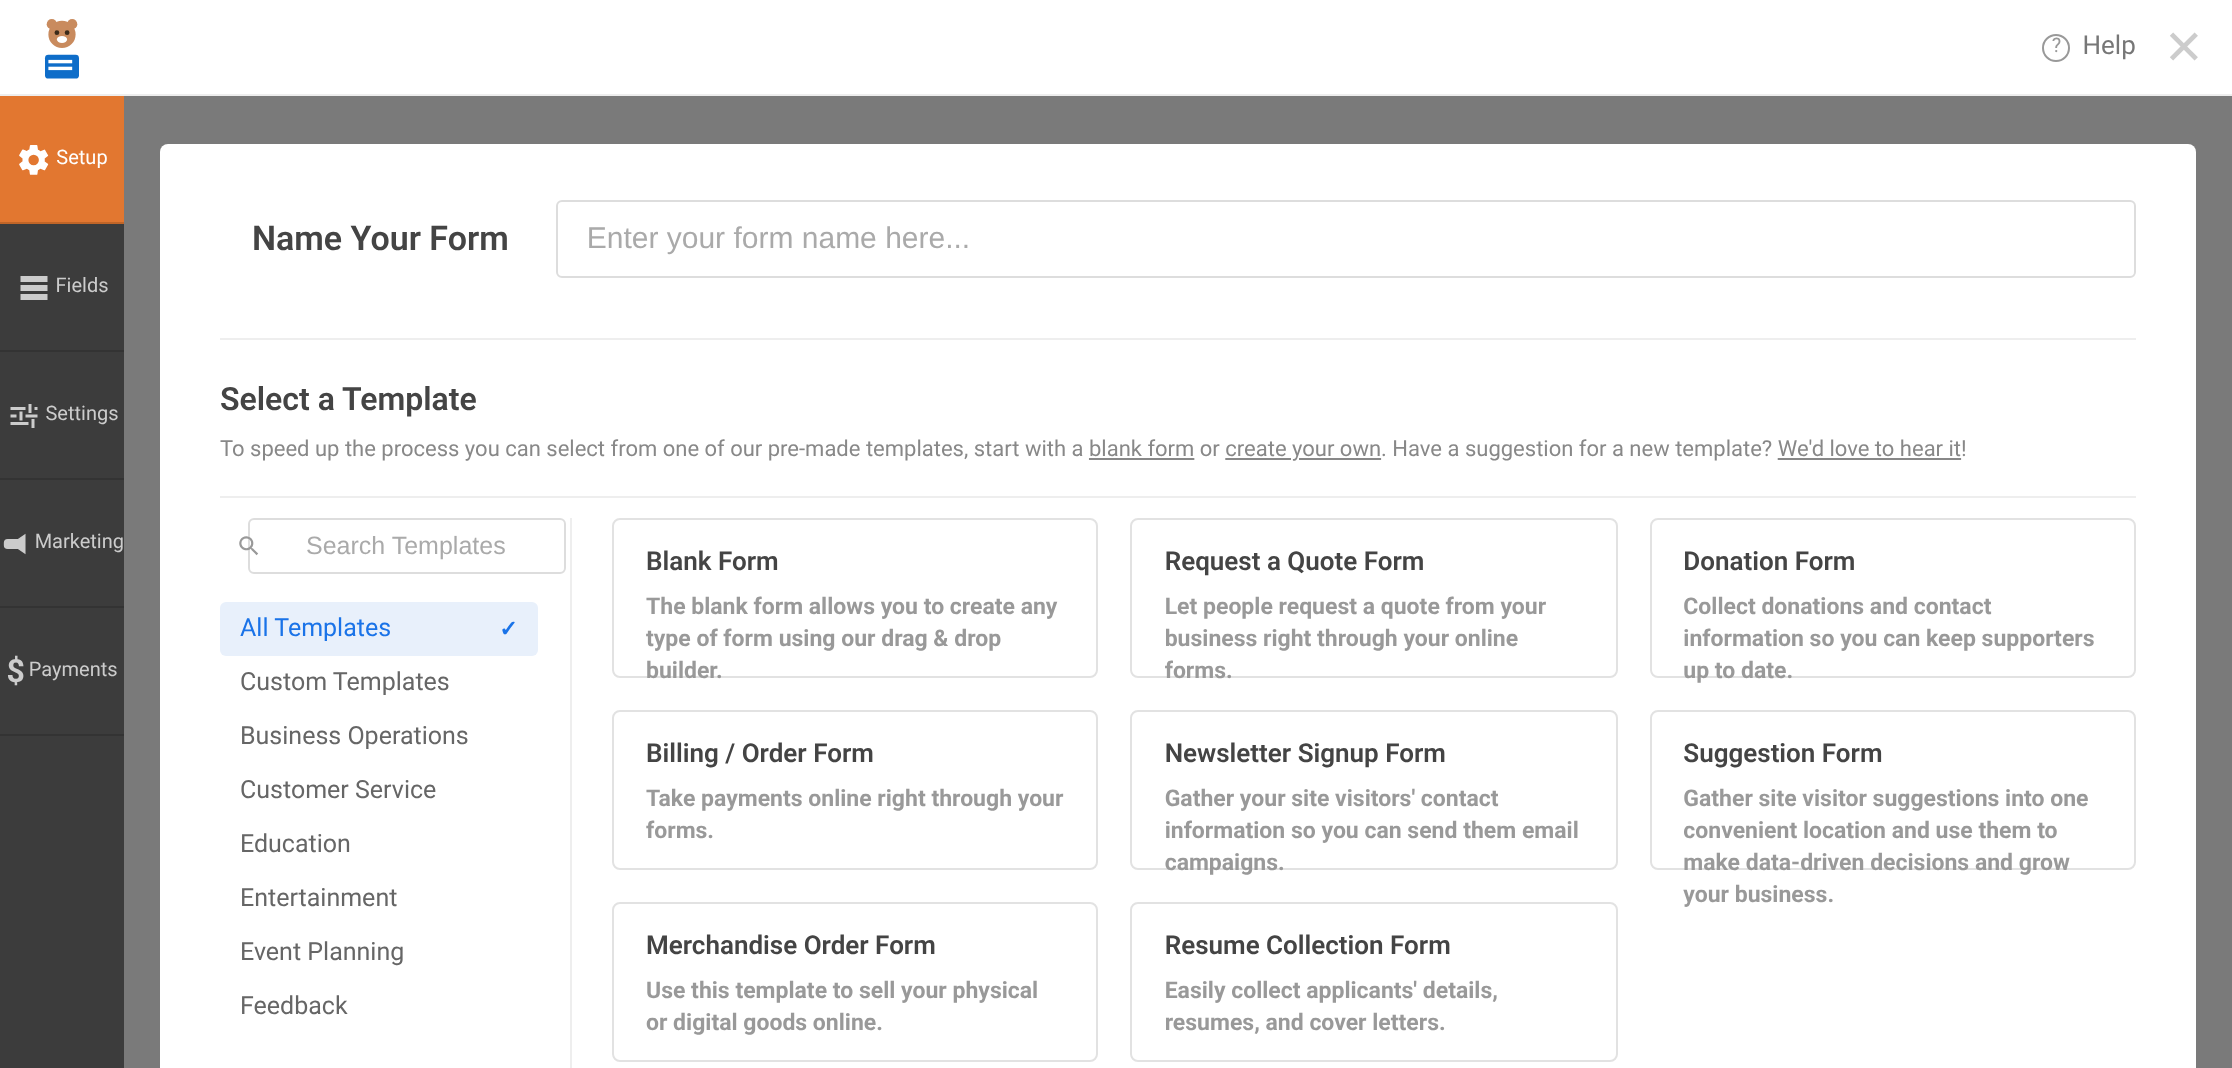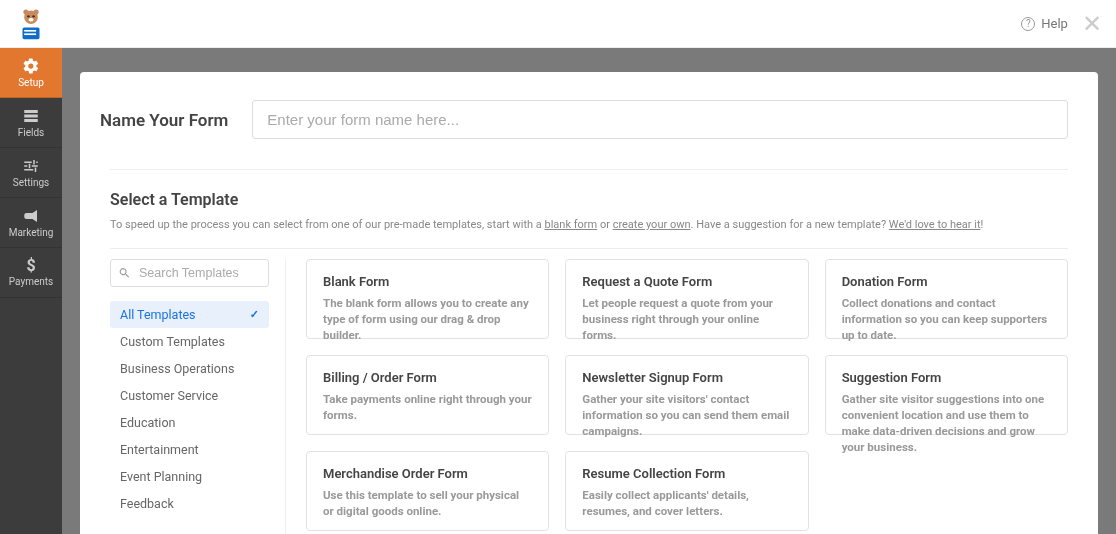--- a/index.html
+++ b/index.html
@@ -41,22 +41,22 @@
   .close-x { color: #ccc; font-size: 24px; cursor: pointer; line-height: 1; }
 
   .appbody { position: absolute; top: 48px; left: 0; right: 0; bottom: 0; display: flex; }
 
   .sidebar {
     width: 62px;
     background: #3c3c3c;
     display: flex; flex-direction: column;
   }
   .side-item {
-    height: 50px;
-    display: flex; flex-direction: column;
+    height: 64px;
+    display: flex; flex-direction: row;
     align-items: center; justify-content: center;
     color: #ccc; font-size: 10px; gap: 2px;
     cursor: pointer;
     border-bottom: 1px solid rgba(0,0,0,0.15);
   }
   .side-item.active { background: #e27730; color: #fff; }
   .side-item svg { width: 18px; height: 18px; fill: currentColor; }
   .side-item .icon { font-size: 16px; line-height: 1; }
   .side-item.active .icon, .side-item.active svg { color: #fff; fill: #fff; }
 
@@ -67,21 +67,21 @@
     overflow: hidden;
   }
   .panel {
     background: #fff;
     margin: 0 18px;
     border-radius: 4px 4px 0 0;
     height: 100%;
     overflow: hidden;
     display: flex; flex-direction: column;
   }
-  .panel-inner { padding: 28px 30px 0 20px; }
+  .panel-inner { padding: 28px 30px 0 46px; }
   .name-row { display: flex; align-items: center; gap: 24px; margin-bottom: 30px; }
   .name-row h2 { font-size: 17px; color: #444; font-weight: 600; white-space: nowrap; }
   .name-input {
     flex: 1; font-size: 15px; padding: 10px 14px;
     border: 1px solid #ddd; border-radius: 3px;
     color: #0c4a6e;
   }
   .name-input::placeholder { color: #aaa; }
 
   hr.sep { border: none; border-top: 1px solid #eee; margin: 0 30px; }
@@ -99,21 +99,21 @@
     width: 176px; flex-shrink: 0;
     border-right: 1px solid #eee;
     padding-right: 16px;
   }
   .search-wrap {
     position: relative; margin-bottom: 14px;
   }
   .search-wrap input {
     width: 100%; padding: 6px 8px 6px 28px;
     border: 1px solid #ddd; border-radius: 3px;
-    font-size: 12.5px; color: #444;
+    font-size: 12.5px; color: #444; margin-left: 14px;
   }
   .search-wrap input::placeholder { color: #aaa; }
   .search-wrap .sicon {
     position: absolute; left: 8px; top: 50%; transform: translateY(-50%);
     width: 13px; height: 13px; fill: #999;
   }
   .catlist { list-style: none; }
   .catlist li {
     padding: 6px 10px; font-size: 12.5px; color: #666;
     cursor: pointer; border-radius: 3px;

